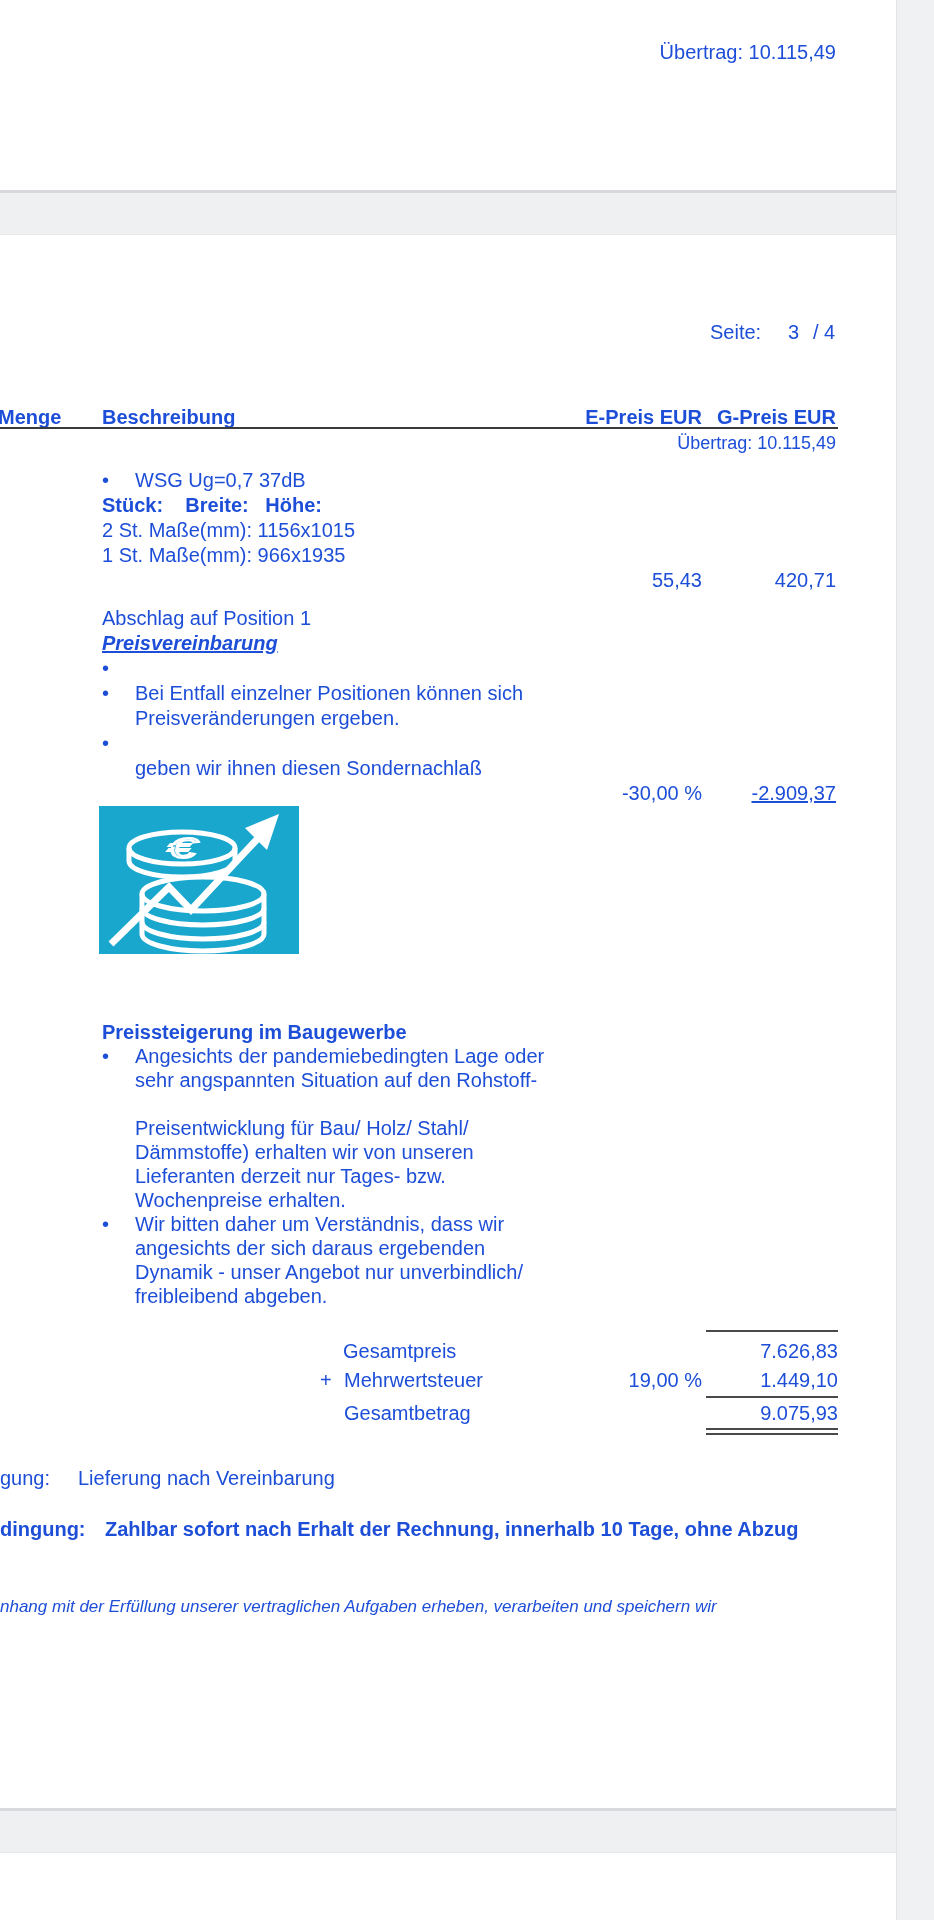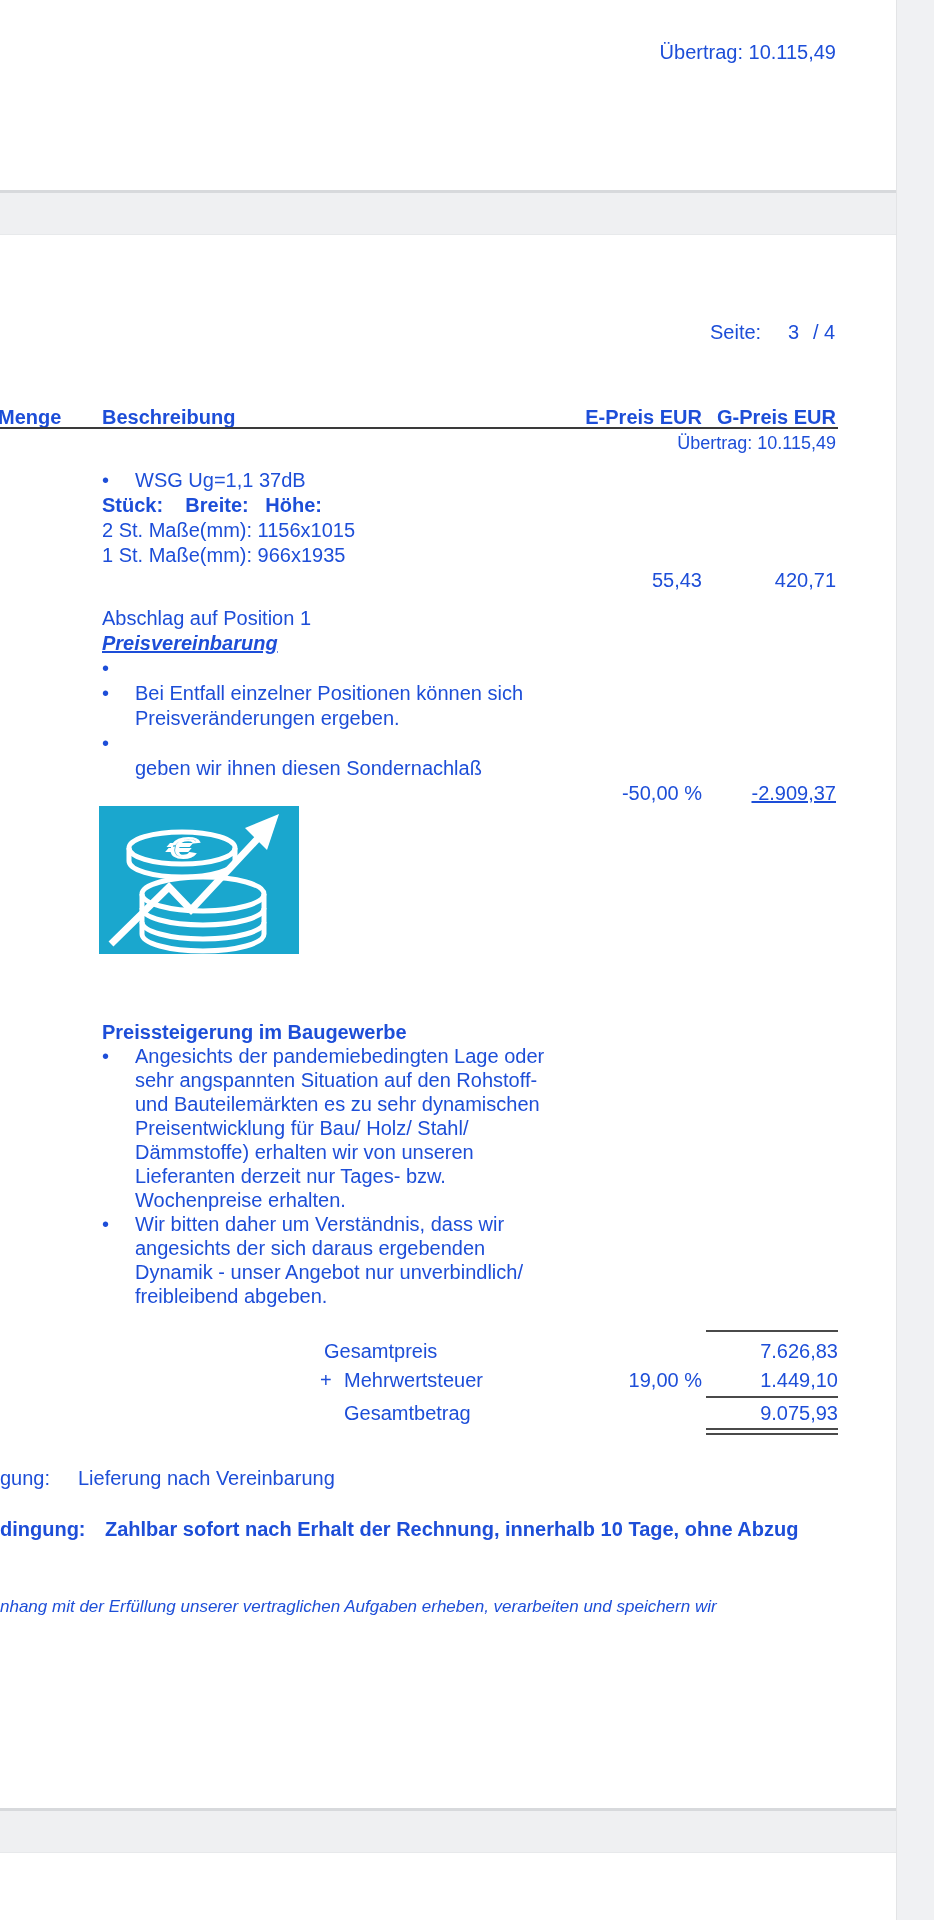--- a/index.html
+++ b/index.html
@@ -49,21 +49,21 @@
   <div class="abs bold" style="top:405px;left:-2px;">Menge</div>
   <div class="abs bold" style="top:405px;left:102px;">Beschreibung</div>
   <div class="right-edge bold" style="top:405px;right:232px;">E-Preis EUR</div>
   <div class="right-edge bold" style="top:405px;right:98px;">G-Preis EUR</div>
   <div class="hdr-rule" style="top:427px;"></div>
   <div class="right-edge small" style="top:433px;right:98px;">Übertrag: 10.115,49</div>
 
   <div class="abs" style="top:468px;left:102px;width:500px;">
     <div class="bullet-row">
       <span class="bullet-marker">•</span>
-      <span>WSG Ug=1,1 37dB</span>
+      <span>WSG Ug=0,7 37dB</span>
     </div>
     <div class="bold pre">Stück:    Breite:   Höhe:</div>
     <div>2 St. Maße(mm): 1156x1015</div>
     <div>1 St. Maße(mm): 966x1935</div>
   </div>
   <div class="right-edge" style="top:568px;right:232px;">55,43</div>
   <div class="right-edge" style="top:568px;right:98px;">420,71</div>
 
   <div class="abs" style="top:606px;left:102px;width:510px;">
     <div>Abschlag auf Position 1</div>
@@ -75,21 +75,21 @@
       <span class="bullet-marker">•</span>
       <span><span>Bei Entfall einzelner Positionen können sich</span><br>
       <span>Preisveränderungen ergeben.</span></span>
     </div>
     <div class="bullet-row">
       <span class="bullet-marker">•</span>
       <span><br>
       <span>geben wir ihnen diesen Sondernachlaß</span></span>
     </div>
   </div>
-  <div class="right-edge" style="top:781px;right:232px;">-50,00 %</div>
+  <div class="right-edge" style="top:781px;right:232px;">-30,00 %</div>
   <div class="right-edge" style="top:781px;right:98px;text-decoration:underline;">-2.909,37</div>
 
   <div class="icon-box">
     <svg width="200" height="148" viewBox="0 0 200 148" xmlns="http://www.w3.org/2000/svg">
       <rect x="0" y="0" width="200" height="148" fill="#1aa7ce"></rect>
 
       <ellipse cx="83" cy="42" rx="53" ry="16" fill="none" stroke="#ffffff" stroke-width="5"></ellipse>
       <path d="M30 42 L30 55 A53 16 0 0 0 136 55 L136 42" fill="none" stroke="#ffffff" stroke-width="5"></path>
       <text x="83" y="52" text-anchor="middle" fill="none" stroke="#ffffff" stroke-width="2.5" font-size="34" font-style="italic" transform="translate(83,50) scale(1.5,0.85) translate(-83,-50)" font-family="Liberation Sans, sans-serif">€</text>
 
@@ -102,37 +102,37 @@
       <polygon points="146,22 180,8 168,44" fill="#ffffff"></polygon>
     </svg>
   </div>
 
   <div class="abs" style="top:1020px;left:102px;width:520px;line-height:24px;">
     <div class="bold">Preissteigerung im Baugewerbe</div>
     <div class="bullet-row">
       <span class="bullet-marker">•</span>
       <span><span>Angesichts der pandemiebedingten Lage oder</span><br>
       <span>sehr angspannten Situation auf den Rohstoff-</span><br>
-      <span>und Bauteilemärkten es zu sehr dynamischen</span><br>
+      <br>
       <span>Preisentwicklung für Bau/ Holz/ Stahl/</span><br>
       <span>Dämmstoffe) erhalten wir von unseren</span><br>
       <span>Lieferanten derzeit nur Tages- bzw.</span><br>
       <span>Wochenpreise erhalten.</span></span>
     </div>
     <div class="bullet-row">
       <span class="bullet-marker">•</span>
       <span><span>Wir bitten daher um Verständnis, dass wir</span><br>
       <span>angesichts der sich daraus ergebenden</span><br>
       <span>Dynamik - unser Angebot nur unverbindlich/</span><br>
       <span>freibleibend abgeben.</span></span>
     </div>
   </div>
 
   <div class="t-rule" style="top:1330px;"></div>
-  <div class="abs" style="top:1339px;left:324px;">Gesamtpreis</div>
+  <div class="abs" style="top:1339px;left:343px;">Gesamtpreis</div>
   <div class="right-edge" style="top:1339px;right:96px;">7.626,83</div>
   <div class="abs" style="top:1368px;left:320px;">+</div>
   <div class="abs" style="top:1368px;left:344px;">Mehrwertsteuer</div>
   <div class="right-edge" style="top:1368px;right:232px;">19,00 %</div>
   <div class="right-edge" style="top:1368px;right:96px;">1.449,10</div>
   <div class="t-rule" style="top:1396px;"></div>
   <div class="abs" style="top:1401px;left:344px;">Gesamtbetrag</div>
   <div class="right-edge" style="top:1401px;right:96px;">9.075,93</div>
   <div class="t-rule" style="top:1428px;"></div>
   <div class="t-rule" style="top:1433px;"></div>

